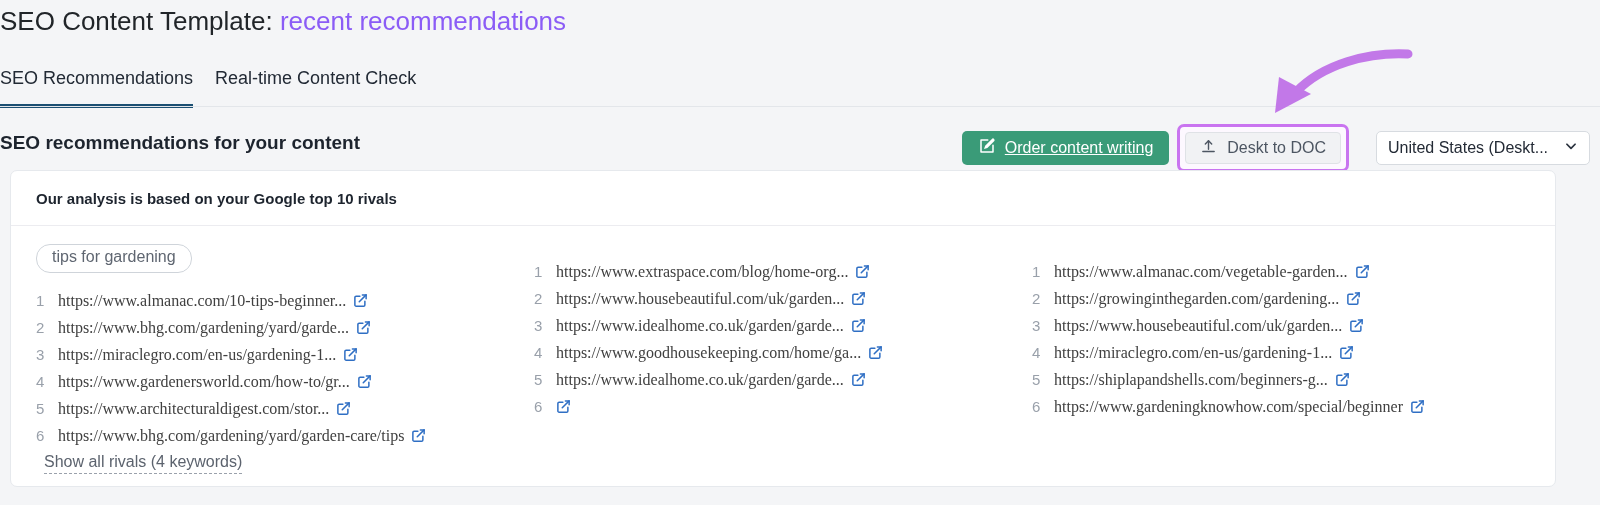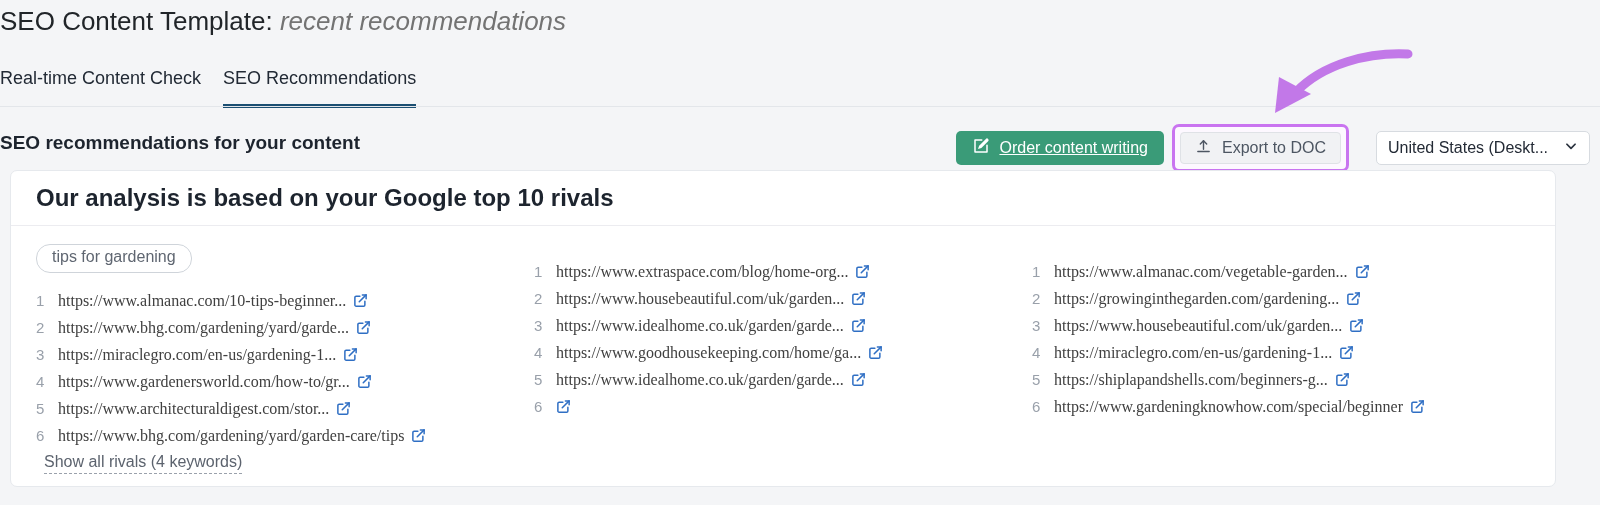--- a/index.html
+++ b/index.html
@@ -18,21 +18,21 @@
   
   .page-title {
     position: absolute;
     left: 0px;
     top: 4px;
     font-size: 26px;
     line-height: 34px;
     white-space: nowrap;
   }
   .page-title .t-main { color: #212529; font-weight: 400; }
-  .page-title .t-sub  { color: #737373; font-weight: 400; font-style: italic; }
+  .page-title .t-sub  { color: #8b5cf6; font-weight: 400; }
 
   
   .tabs {
     position: absolute;
     left: 0px;
     top: 66px;
     height: 41px;
     display: flex;
     align-items: flex-start;
   }
@@ -158,21 +158,21 @@
     border: 1px solid #e6e9ed;
     border-radius: 7px;
     overflow: hidden;
   }
   .card-head {
     height: 55px;
     display: flex;
     align-items: center;
     padding: 0 25px;
     border-bottom: 1px solid #ececf0;
-    font-size: 24px;
+    font-size: 15px;
     font-weight: bold;
     color: #1d242e;
   }
   .card-body {
     position: relative;
     padding: 18px 25px 0 25px;
     height: 261px;
   }
   .cols {
     display: flex;
@@ -236,25 +236,25 @@
 </style>
 </head>
 <body>
 
 <div class="page-title">
   <span class="t-main">SEO Content Template:</span>
   <span class="t-sub">recent recommendations</span>
 </div>
 
 <div class="tabs">
+  <div class="tab active">
+    <span>SEO Recommendations</span>
+  </div>
   <div class="tab">
     <span>Real-time Content Check</span>
-  </div>
-  <div class="tab active">
-    <span>SEO Recommendations</span>
   </div>
 </div>
 <div class="tabs-rule"></div>
 
 <div class="toolbar-title">SEO recommendations for your content</div>
 
 <div class="toolbar-actions">
 
   <button class="btn-order">
     <span class="icon">
@@ -268,21 +268,21 @@
 
   <div class="btn-export-wrap">
     <button class="btn-export">
       <span class="icon">
         <svg width="17" height="17" viewBox="0 0 24 24" fill="none" stroke="#4d5662" stroke-width="2" stroke-linecap="round" stroke-linejoin="round">
           <path d="M12 16V4"></path>
           <path d="M7.5 8.5L12 4l4.5 4.5"></path>
           <path d="M4 19h16"></path>
         </svg>
       </span>
-      <span>Export to DOC</span>
+      <span>Deskt to DOC</span>
     </button>
   </div>
 
   <div class="select-region">
     <span class="sel-val">United States (Deskt...</span>
     <span class="icon">
       <svg width="14" height="14" viewBox="0 0 24 24" fill="none" stroke="#2c3440" stroke-width="3" stroke-linecap="round" stroke-linejoin="round">
         <path d="M5 9l7 7 7-7"></path>
       </svg>
     </span>

